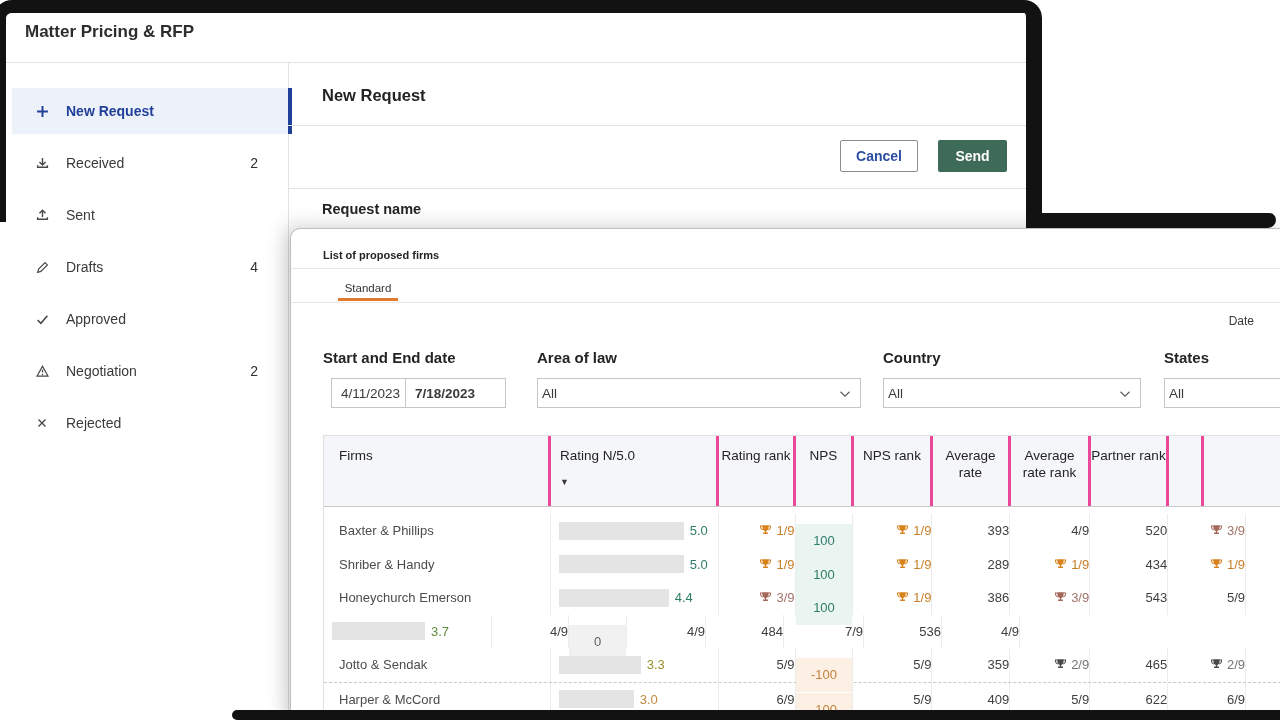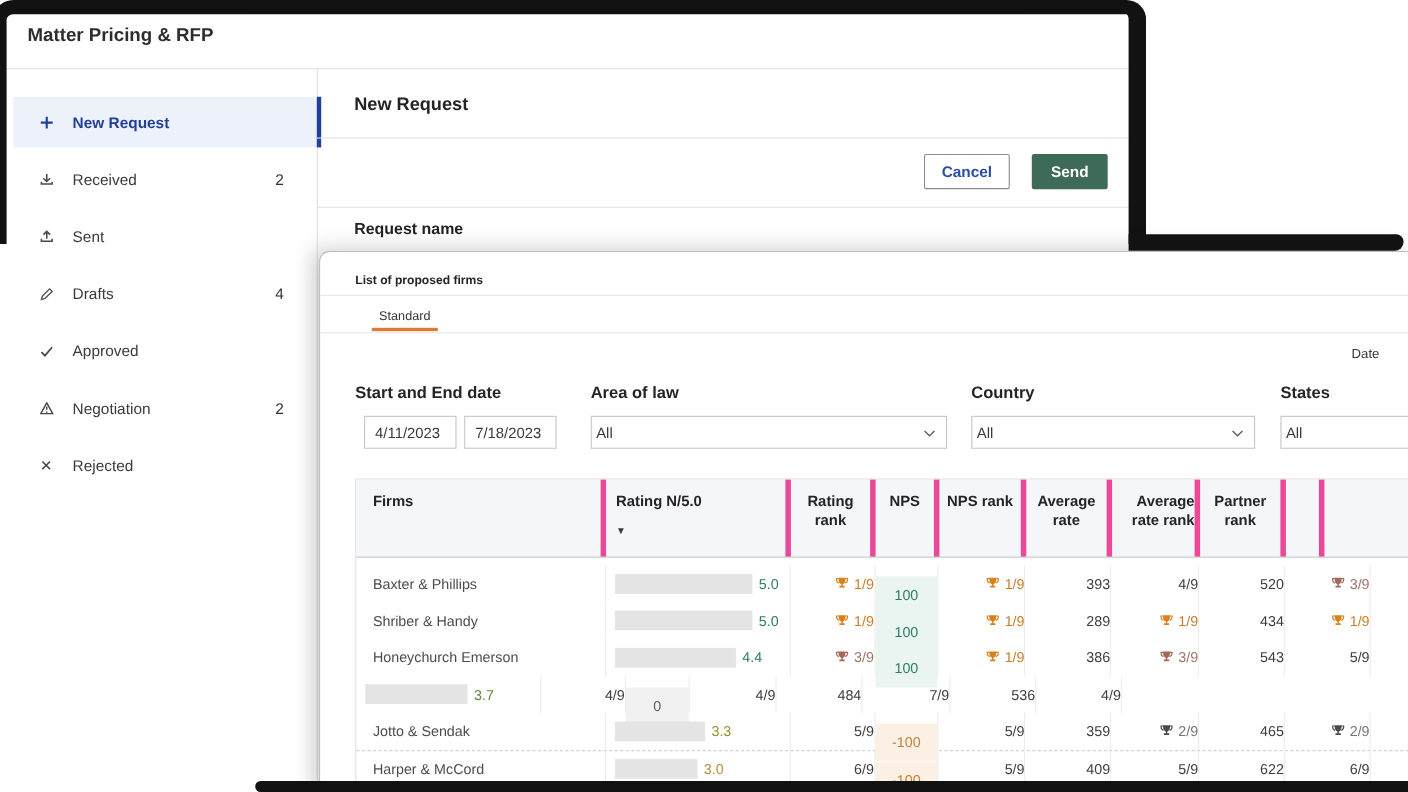--- a/index.html
+++ b/index.html
@@ -53,21 +53,21 @@
   .f-label{position:absolute;top:120px;font-size:15px;font-weight:bold;color:#252423;}
   .f-input{position:absolute;top:149px;height:30px;box-sizing:border-box;border:1px solid #c6c6c6;
            font-size:13.5px;color:#3b3a39;padding:0 0 0 9px;font-family:"Liberation Sans",sans-serif;background:#fff;}
   .dd{position:absolute;top:149px;height:30px;box-sizing:border-box;border:1px solid #c6c6c6;background:#fff;
       font-size:13.5px;color:#3b3a39;display:flex;align-items:center;padding-left:4px;cursor:pointer;}
   .dd .chev{position:absolute;right:9px;top:9px;color:#5f5e5c;}
 
   
   .tbl{position:absolute;left:32px;top:206px;width:958px;border-top:1px solid #e0e0e0;border-left:1px solid #e0e0e0;box-sizing:border-box;}
   .thead{display:flex;height:71px;background:#f4f6fa;border-bottom:1px solid #c9c9c9;box-sizing:border-box;}
-  .th{box-sizing:border-box;border-right:5px solid #ec4899;padding-top:11px;font-size:13.5px;font-weight:bold;
+  .th{box-sizing:border-box;border-right:3px solid #ec4899;padding-top:11px;font-size:13.5px;font-weight:normal;
       color:#252423;line-height:17px;text-align:center;cursor:pointer;}
   .th.left{text-align:left;}
   .th .sort{display:block;margin-top:10px;font-size:9px;color:#3b3a39;}
   .tbody{padding-top:7px;}
   .tr{display:flex;height:33.5px;align-items:stretch;}
   .tr.dash{border-bottom:1px dashed #c9c9c9;}
   .td{box-sizing:border-box;border-right:1px solid #ececec;display:flex;align-items:center;justify-content:flex-end;
       font-size:13px;color:#3f3e3c;}
   .td.firm{justify-content:flex-start;padding-left:15px;color:#4d4c4a;}
   .td.rating{justify-content:flex-start;padding-left:8px;}
@@ -168,21 +168,21 @@
     <div class="c-div" style="top:39px;"></div>
 
     <button class="tab">Standard</button>
     <div class="tab-underline" style="background: rgb(223, 122, 46);"></div>
     <div class="c-div" style="top:73px;"></div>
 
     <div class="date-label">Date</div>
 
     <div class="f-label" style="left:32px;">Start and End date</div>
     <input class="f-input" style="left: 40px; width: 84px;" value="4/11/2023">
-    <input class="f-input" style="left: 131px; width: 84px;" value="7/18/2023">
+    <input class="f-input" style="left: 114px; width: 101px; font-weight: bold;" value="7/18/2023">
 
     <div class="f-label" style="left:246px;">Area of law</div>
     <div class="dd" style="left:246px;width:324px;">
       <span>All</span>
       <span class="chev"><svg width="12" height="12" viewBox="0 0 12 12">
             <path d="M1.5 3.8 6 8.2l4.5-4.4" fill="none" stroke="currentColor" stroke-width="1.2"></path>
           </svg></span>
     </div>
 
     <div class="f-label" style="left:592px;">Country</div>
@@ -199,21 +199,21 @@
     </div>
 
     <div class="tbl">
       <div class="thead">
           <div class="th left" style="width: 227px; padding-left: 15px;"><span>Firms</span></div>
           <div class="th left" style="width: 168px; padding-left: 9px;"><span>Rating N/5.0</span><span class="sort">▼</span></div>
           <div class="th" style="width: 77px; padding-left: 0px;"><span>Rating rank</span></div>
           <div class="th" style="width: 58px; padding-left: 0px;"><span>NPS</span></div>
           <div class="th" style="width: 79px; padding-left: 0px;"><span>NPS rank</span></div>
           <div class="th" style="width: 78px; padding-left: 0px;"><span>Average rate</span></div>
-          <div class="th" style="width: 80px; padding-left: 0px; text-align: right;"><span>Average rate rank</span></div>
+          <div class="th" style="width: 80px; padding-left: 0px;"><span>Average rate rank</span></div>
           <div class="th" style="width: 78px; padding-left: 0px;"><span>Partner rank</span></div>
           <div class="th" style="width: 35px; padding-left: 0px;"><span></span></div>
         </div>
       <div class="tbody">
           <div class="tr">
             <div class="td firm" style="width: 227px;">Baxter &amp; Phillips</div>
             <div class="td rating" style="width: 168px;">
               <span class="bar" style="width:125px"></span>
               <span class="rv" style="color:#2e7d68">5.0</span>
             </div>

